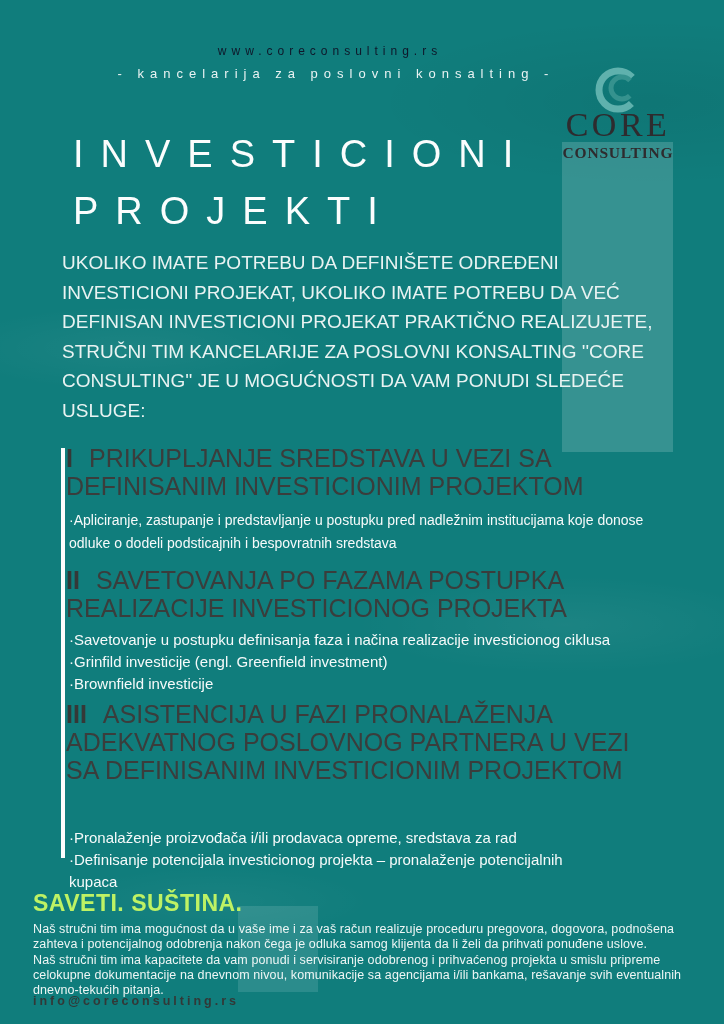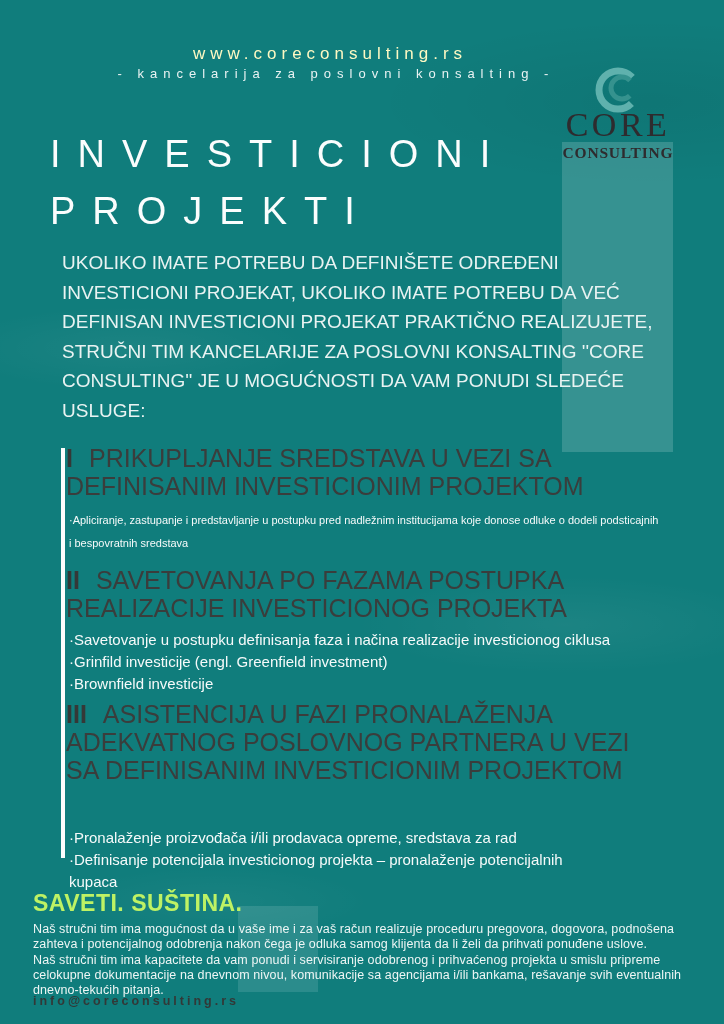--- a/index.html
+++ b/index.html
@@ -19,22 +19,22 @@
       radial-gradient(ellipse 300px 70px at 78% 61%, rgba(255,255,255,0.05), transparent 70%),
       radial-gradient(ellipse 220px 50px at 30% 88%, rgba(255,255,255,0.04), transparent 70%),
       radial-gradient(ellipse 400px 120px at 90% 10%, rgba(0,0,0,0.06), transparent 70%);
   }
   .deco{position:absolute;background:rgba(230,245,244,0.18);}
   .deco.stripe-right{left:562px;top:142px;width:111px;height:310px;}
   .deco.patch-footer{left:238px;top:906px;width:80px;height:86px;background:rgba(230,245,244,0.13);}
 
   .header-url{
     position:absolute;top:44px;left:0;width:660px;
-    text-align:center;color:#fef9c3;
-    font-size:17px;letter-spacing:5px;font-weight:500;
+    text-align:center;color:#0f172a;
+    font-size:12px;letter-spacing:5px;font-weight:500;
   }
   .header-tagline{
     position:absolute;top:66px;left:0;width:672px;
     text-align:center;color:#e9f3f3;
     font-size:13px;letter-spacing:6px;font-weight:400;
   }
 
   .logo{position:absolute;left:558px;top:60px;width:120px;}
   .logo-mark{position:absolute;left:34px;top:4px;width:52px;height:52px;}
   .logo-name{
@@ -42,21 +42,21 @@
     font-family:"Liberation Serif","DejaVu Serif",serif;
     font-size:34px;letter-spacing:3.5px;color:#2e2b2e;font-weight:400;
   }
   .logo-subname{
     position:absolute;left:0;top:84px;width:120px;text-align:center;
     font-family:"Liberation Serif","DejaVu Serif",serif;
     font-size:15.5px;letter-spacing:0.8px;color:#2e2b2e;font-weight:700;
   }
 
   .title{
-    position:absolute;left:50px;top:126px;width:560px;
+    position:absolute;left:73px;top:126px;width:560px;
     color:#fbfdfd;font-size:38px;font-weight:300;
     letter-spacing:17px;line-height:57px;
   }
   .intro{
     position:absolute;left:62px;top:248px;width:610px;
     color:#e9f3f2;font-size:19px;line-height:29.5px;letter-spacing:0;
   }
 
   .side-bar{position:absolute;left:61px;top:448px;width:4px;height:410px;background:#fdfdfd;}
 
@@ -64,21 +64,21 @@
     position:absolute;left:66px;width:600px;
     color:#3a3d3c;font-size:25px;line-height:28px;
     font-weight:500;letter-spacing:0;
   }
   .section-heading .numeral{font-weight:700;margin-right:16px;color:#353837;}
   .sh-1{top:444px;}
   .sh-2{top:566px;}
   .sh-3{top:700px;}
 
   .bullets{position:absolute;left:69px;color:#f6fafa;}
-  .bl-1{top:509px;width:590px;font-size:11px;line-height:23px;}
+  .bl-1{top:509px;width:590px;font-size:14px;line-height:23px;}
   .bl-2{top:629px;width:560px;font-size:15px;line-height:22px;}
   .bl-3{top:791px;width:520px;font-size:15px;line-height:22px;margin-top:36px;}
 
   .footer-heading{
     position:absolute;left:33px;top:890px;
     color:#bef264;font-size:23px;font-weight:700;letter-spacing:0.5px;
   }
   .footer-para{
     position:absolute;left:33px;top:922px;width:672px;
     color:#eef6f5;font-size:12.5px;line-height:15.3px;letter-spacing:0.1px;

